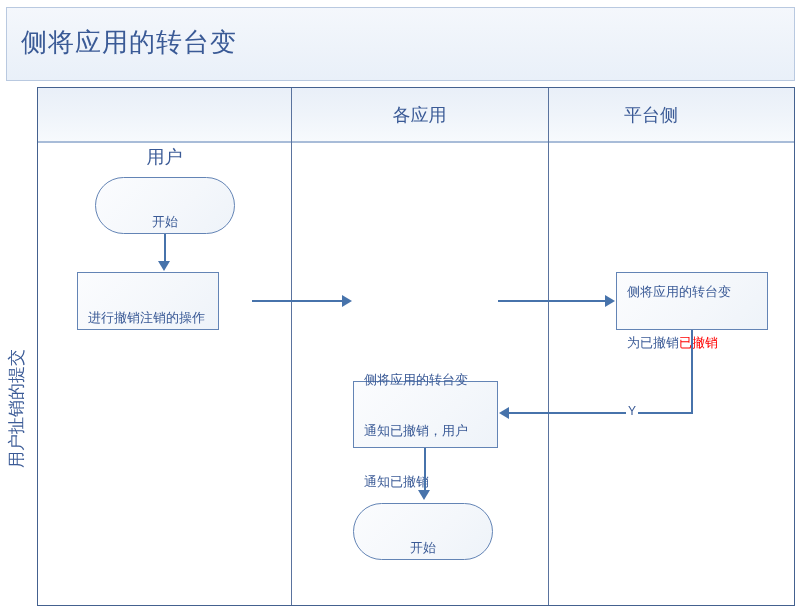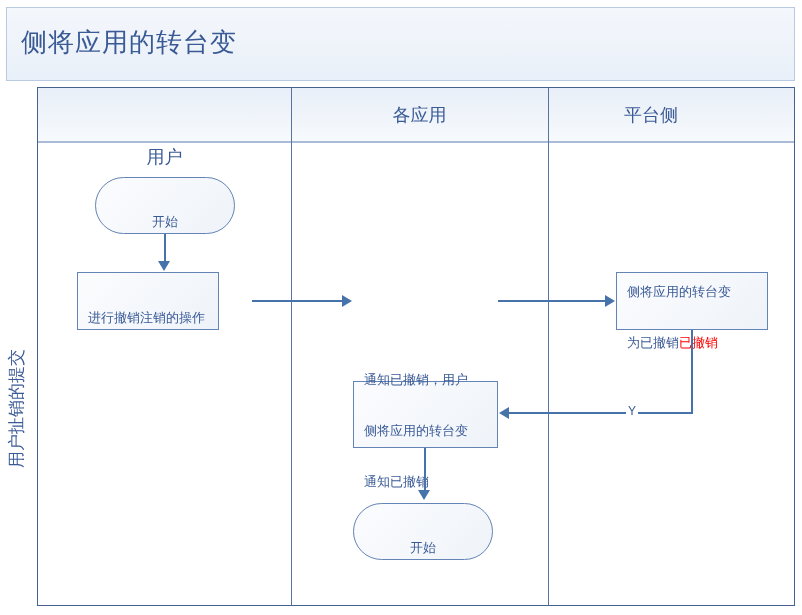--- a/index.html
+++ b/index.html
@@ -205,22 +205,22 @@
 
   <div class="node process" style="left:616px; top:272px; width:152px; height:58px;">
     <span>
       <span class="node-text">侧将应用的转台变</span>
       <span class="node-text"><span>为已撤销</span><span class="hl-red">已撤销</span></span>
     </span>
   </div>
 
   <div class="node process" style="left:353px; top:381px; width:145px; height:67px;">
     <span>
+      <span class="node-text">侧将应用的转台变</span>
       <span class="node-text">通知已撤销，用户</span>
-      <span class="node-text">侧将应用的转台变</span>
       <span class="node-text">通知已撤销</span>
     </span>
   </div>
 
   <div class="node terminator" style="left:353px; top:503px; width:140px; height:57px;">
     <span class="node-text">开始</span>
   </div>
 
   <div class="conn v" style="left:164px; top:234px; height:28px;"></div>
   <div class="arrow down" style="left:158px; top:261px;"></div>

